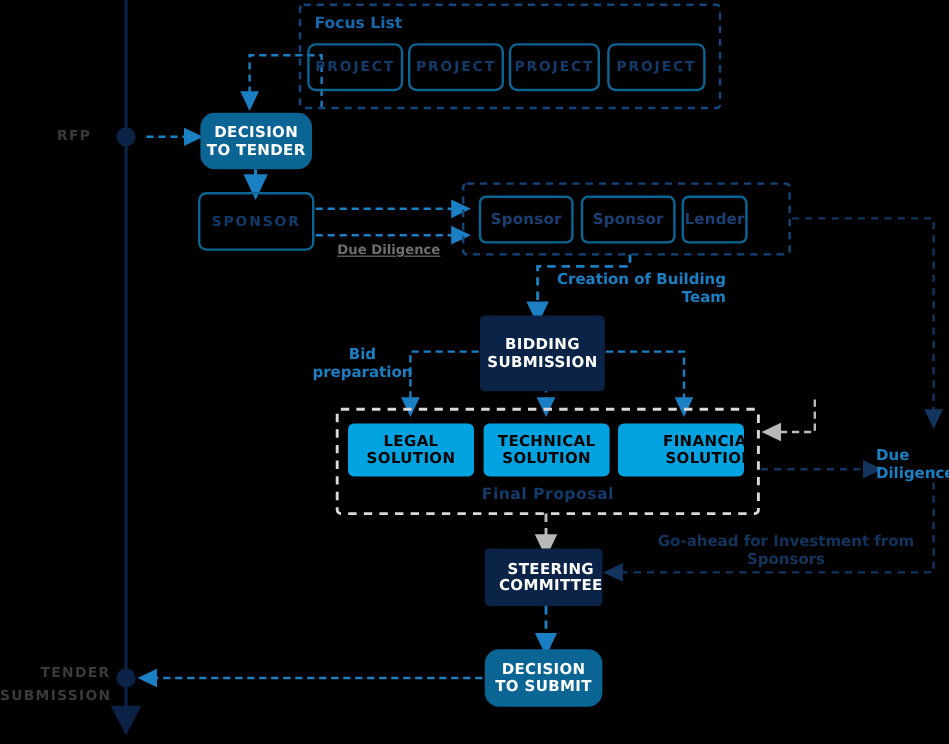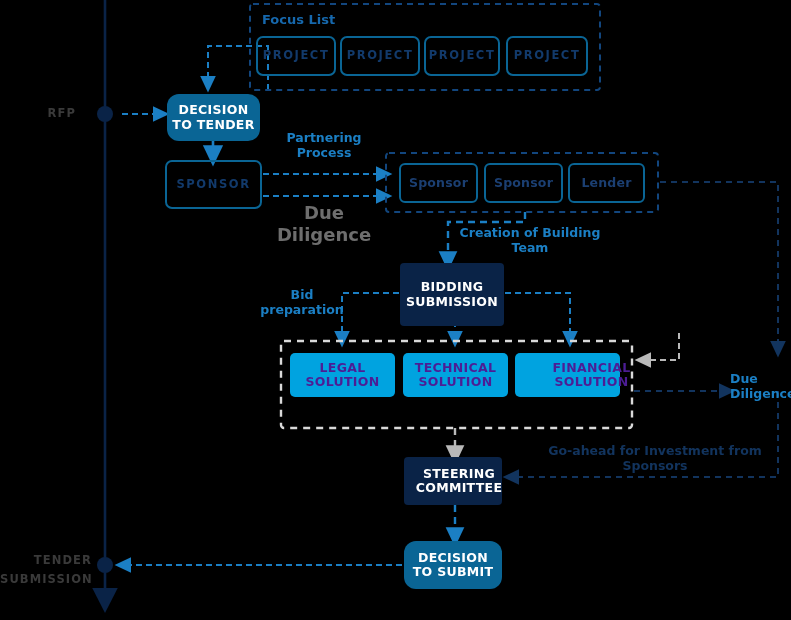--- a/index.html
+++ b/index.html
@@ -8,34 +8,34 @@
   svg.layer{position:absolute;left:0;top:0;width:791px;height:620px;pointer-events:none;}
   .node{position:absolute;display:flex;flex-direction:column;align-items:center;
         justify-content:center;text-align:center;box-sizing:border-box;}
   .node span{display:block;line-height:1.15;}
 
   
   .fill-mid{background:#0a6595;color:#fff;border-radius:12px;font-weight:bold;
             font-size:12.5px;letter-spacing:.3px;}
   .fill-navy{background:#0a2347;color:#fff;border-radius:4px;font-weight:bold;
              font-size:12.5px;letter-spacing:.3px;}
-  .fill-cyan{background:#00a3e0;color:#4c1d95;border-radius:5px;font-weight:bold;
+  .fill-cyan{background:#00a3e0;color:#000000;border-radius:5px;font-weight:bold;
              font-size:12.5px;letter-spacing:.3px;}
 
   
   .out-blue{border:2.2px solid #0a6595;border-radius:7px;color:#123a6b;
             font-weight:bold;font-size:11.5px;letter-spacing:1.6px;background:transparent;}
   .out-small{border:2px solid #0a6595;border-radius:6px;color:#1b3f72;
              font-weight:bold;font-size:12.5px;letter-spacing:.2px;background:transparent;}
 
   .grp-label{position:absolute;color:#1668ad;font-size:13px;font-weight:600;}
   .cap{position:absolute;text-align:center;line-height:1.2;}
   .cap-blue{color:#1b7fc4;font-size:12.5px;font-weight:600;}
   .cap-navy{color:#12345e;font-size:12.5px;font-weight:600;}
-  .cap-gray{color:#6e6e6e;font-size:18px;font-weight:600;}
+  .cap-gray{color:#6e6e6e;font-size:11px;font-weight:600;text-decoration:underline;}
   .cap-dark{color:#3a3a3a;font-size:11.5px;font-weight:bold;letter-spacing:1.1px;}
   .cap-fp{color:#123a6b;font-size:13px;font-weight:bold;letter-spacing:.4px;}
 </style>
 </head>
 <body>
 
 <div id="stage">
 
   <svg class="layer">
     <defs>
@@ -117,40 +117,36 @@
 
   <div class="node fill-mid" style="left:167px;top:94px;width:93px;height:47px;">
     <span>DECISION</span>
     <span>TO TENDER</span>
   </div>
 
   <div class="node out-blue" style="left:165px;top:160px;width:97px;height:49px;">
     <span>SPONSOR</span>
   </div>
 
-  <div class="cap cap-blue" style="left:272px;top:130px;width:104px;">
-    <span>Partnering</span>
-    <span>Process</span>
-  </div>
   <div class="cap cap-gray" style="left:272px;top:202px;width:104px;">
     <span>Due</span>
     <span>Diligence</span>
   </div>
 
   <div class="node out-small" style="left:399px;top:163px;width:79px;height:40px;">
     <span>Sponsor</span>
   </div>
   <div class="node out-small" style="left:484px;top:163px;width:79px;height:40px;">
     <span>Sponsor</span>
   </div>
-  <div class="node out-small" style="left:568px;top:163px;width:77px;height:40px;">
+  <div class="node out-small" style="left:568px;top:163px;width:55px;height:40px;">
     <span>Lender</span>
   </div>
 
-  <div class="cap cap-blue" style="left:455px;top:225px;width:150px;text-align:center;">
+  <div class="cap cap-blue" style="left:455px;top:225px;width:150px;text-align:right;">
     <span>Creation of</span>
     <span>Building Team</span>
   </div>
 
   <div class="node fill-navy" style="left:400px;top:263px;width:104px;height:63px;">
     <span>BIDDING</span>
     <span>SUBMISSION</span>
   </div>
 
   <div class="cap cap-blue" style="left:252px;top:287px;width:100px;">
@@ -164,20 +160,21 @@
     <span>SOLUTION</span>
   </div>
   <div class="node fill-cyan" style="left:403px;top:353px;width:105px;height:44px;">
     <span>TECHNICAL</span>
     <span>SOLUTION</span>
   </div>
   <div class="node fill-cyan" style="left:515px;top:353px;width:105px;height:44px;padding-left:48px;">
     <span>FINANCIAL</span>
     <span>SOLUTION</span>
   </div>
+  <div class="cap cap-fp" style="left:281px;top:405px;width:351px;">Final Proposal</div>
 
   <div class="cap cap-blue" style="left:730px;top:371px;width:61px;text-align:left;">
     <span>Due</span>
     <span>Diligence</span>
   </div>
 
   <div class="cap cap-navy" style="left:530px;top:443px;width:250px;">
     <span>Go-ahead for Investment</span>
     <span>from Sponsors</span>
   </div>

